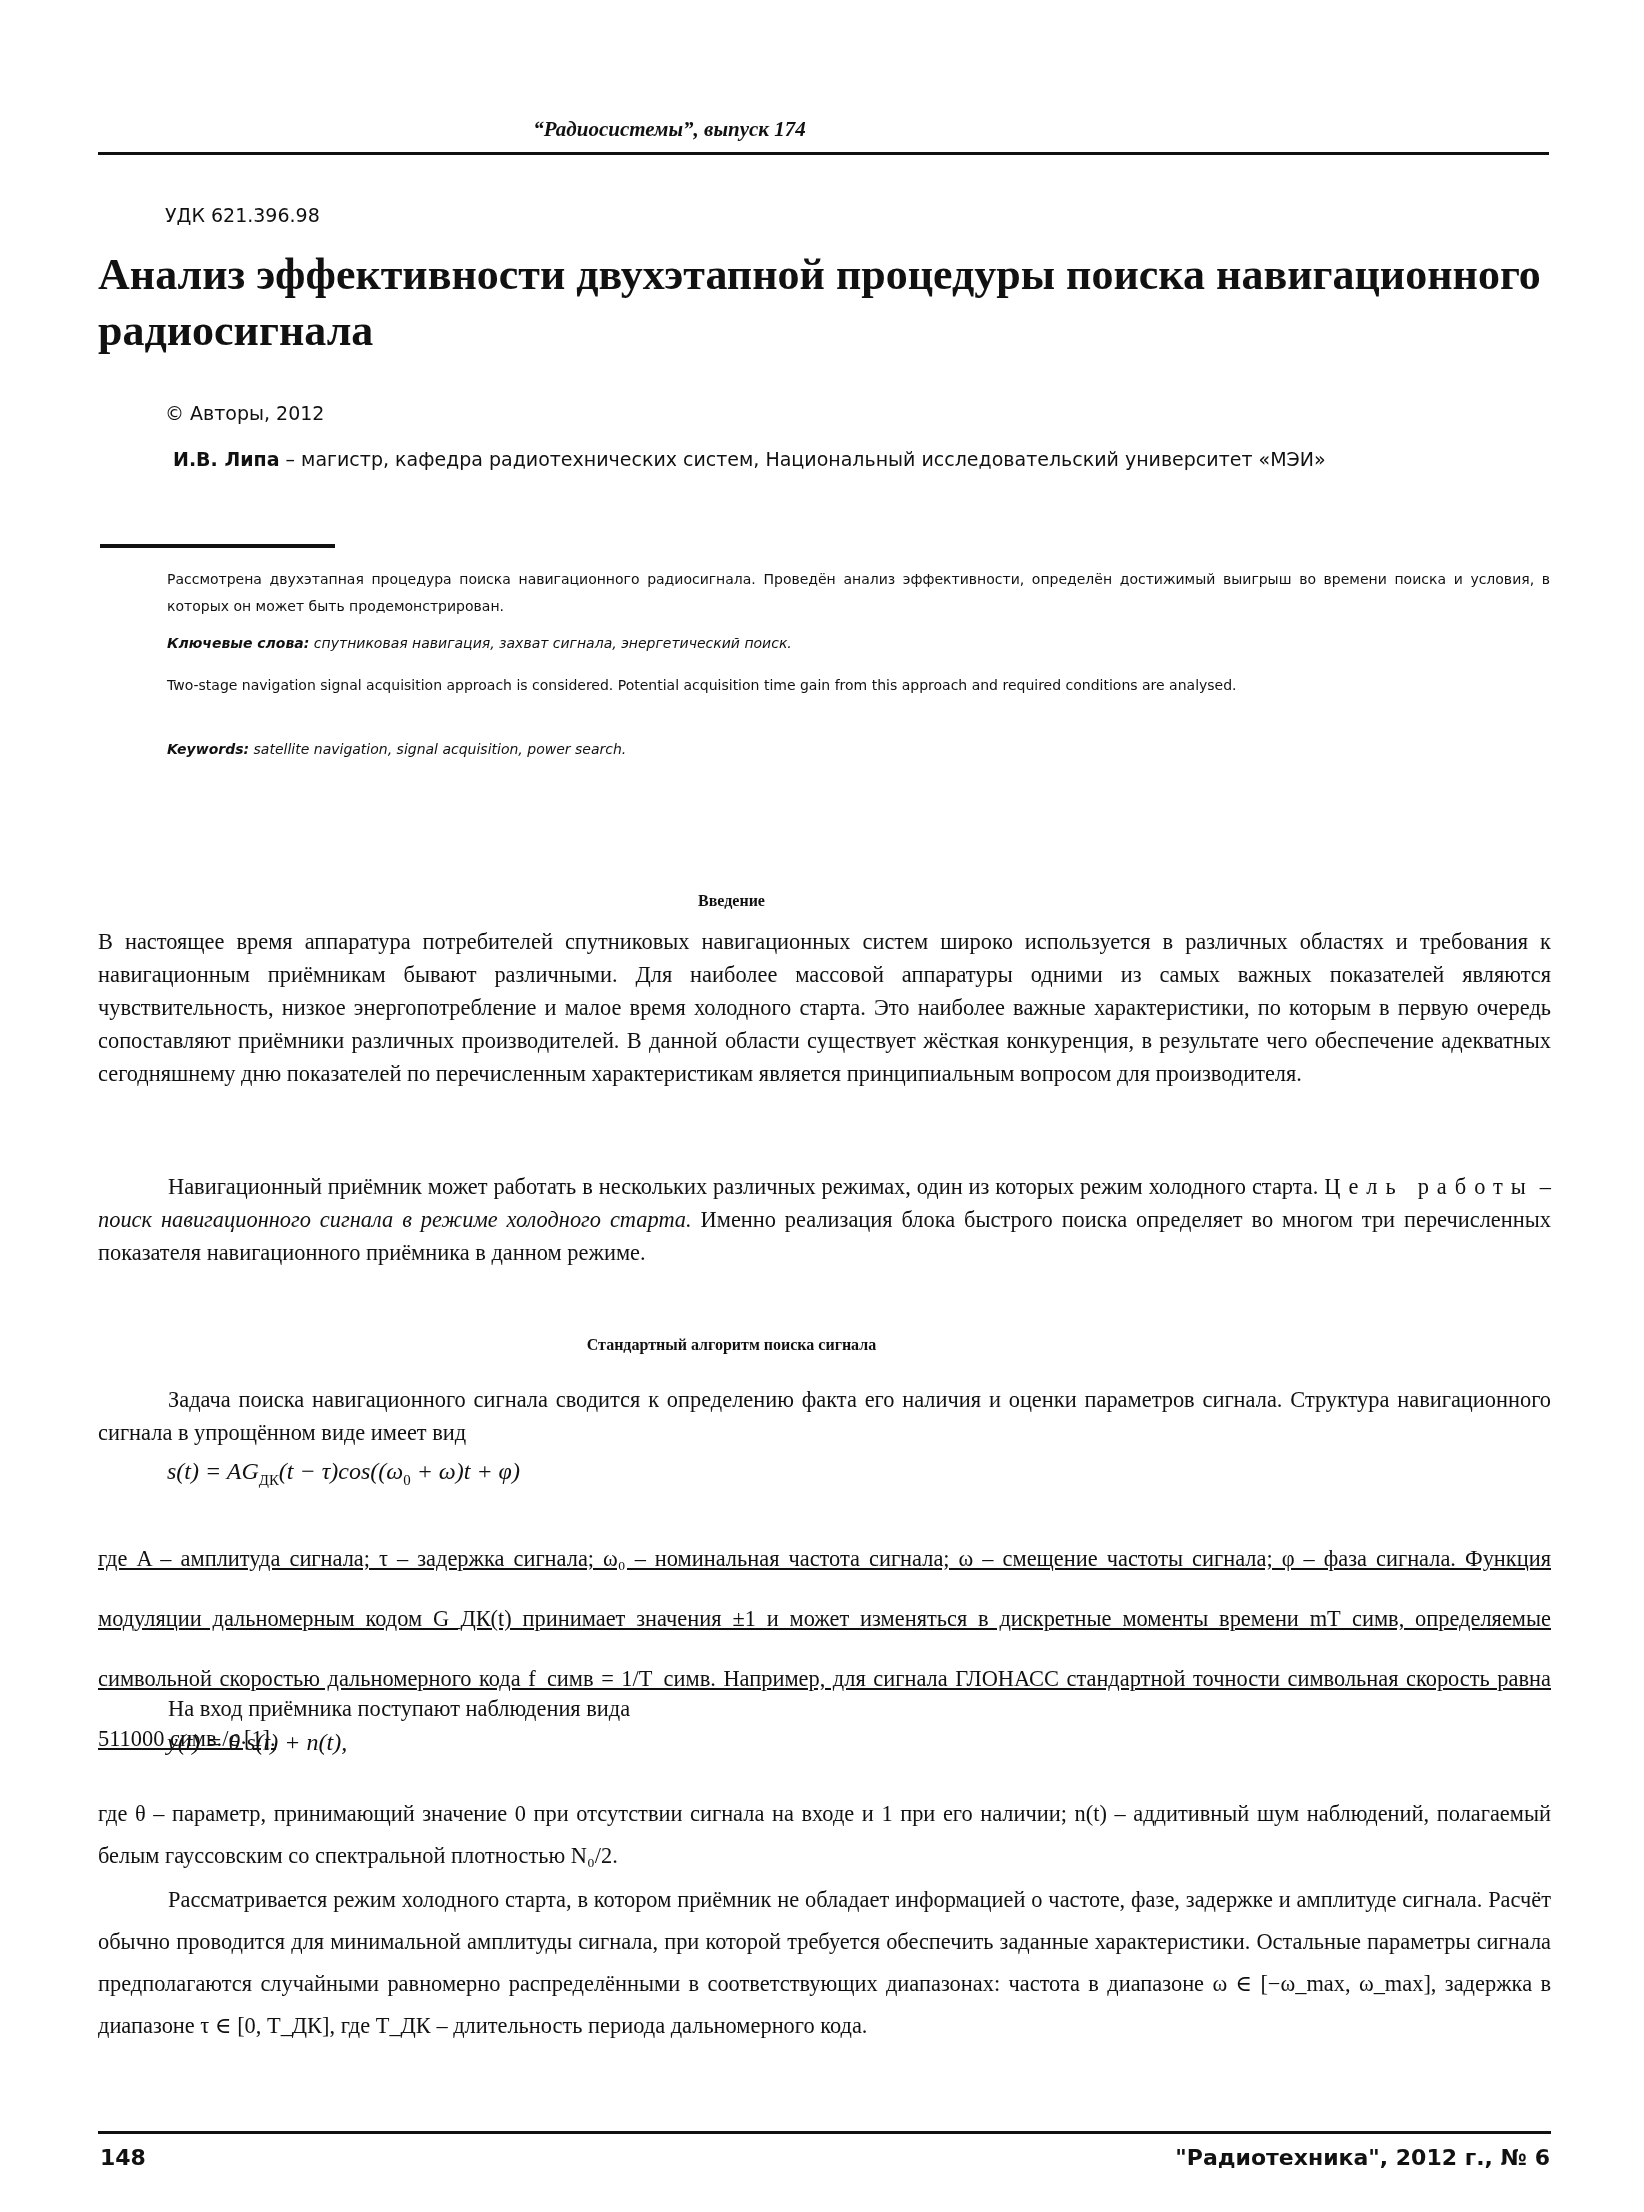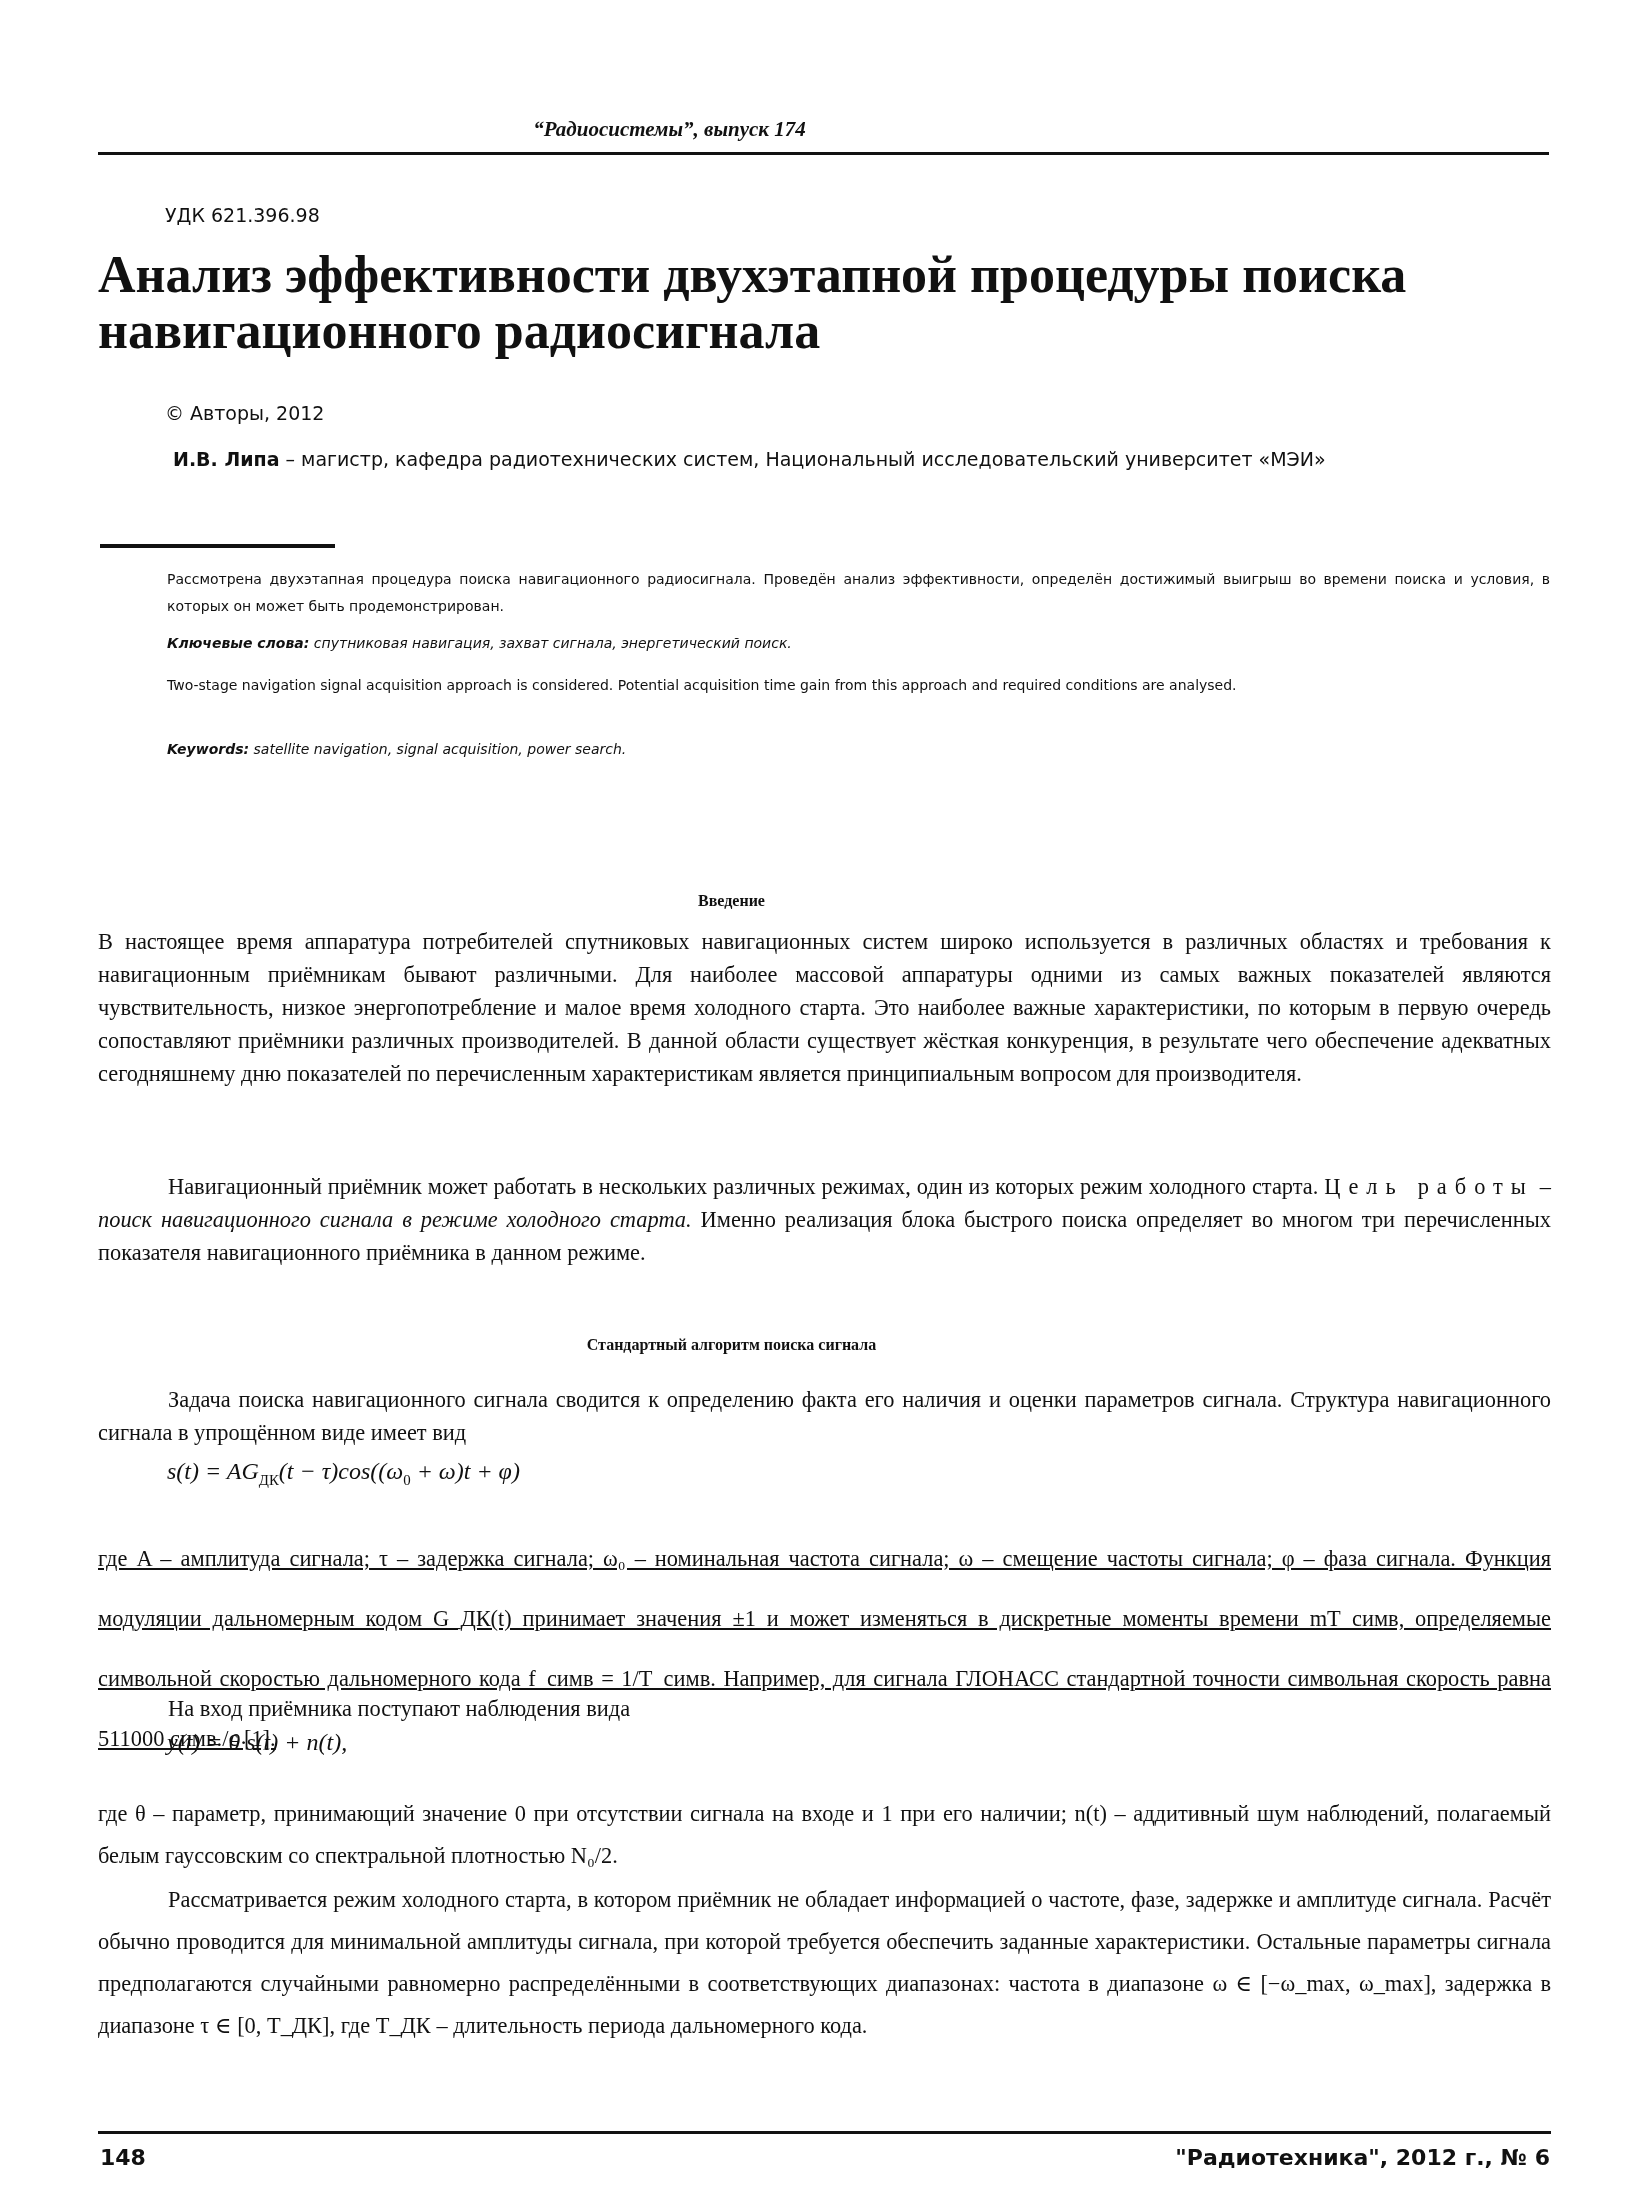--- a/index.html
+++ b/index.html
@@ -6,21 +6,21 @@
   body { width: 1645px; height: 2213px; position: relative; color: #111; overflow: hidden; }
   .page { position: absolute; left: 0; top: 0; width: 1645px; height: 2213px; }
   .serif { font-family: "Liberation Serif", "DejaVu Serif", serif; }
   .sans { font-family: "DejaVu Sans", "Liberation Sans", sans-serif; }
 
   .running-head { position: absolute; top: 117px; left: 0; width: 1339px; text-align: center;
     font-size: 21px; font-style: italic; font-weight: bold; }
   .rule-top { position: absolute; top: 152px; left: 98px; width: 1451px; height: 3px; background: #111; }
 
   .udk { position: absolute; top: 204px; left: 165px; font-size: 19px; }
-  .title { position: absolute; top: 247px; left: 98px; width: 1453px; font-size: 52px; font-weight: bold; line-height: 56px; margin: 0; }
+  .title { position: absolute; top: 247px; left: 98px; width: 1453px; font-size: 44px; font-weight: bold; line-height: 56px; margin: 0; }
 
   .copyright { position: absolute; top: 402px; left: 165px; font-size: 19px; }
   .authors { position: absolute; top: 436px; left: 165px; width: 1385px; font-size: 19px; line-height: 30px; text-align: justify; }
   .authors p { margin: 8px; }
   .authors b { font-weight: bold; }
   .rule-short { position: absolute; top: 544px; left: 100px; width: 235px; height: 4px; background: #111; }
 
   .abstract { position: absolute; left: 167px; width: 1383px; font-size: 14px; line-height: 27px; text-align: justify; margin: 0; }
   .abs-ru { top: 566px; }
   .kw-ru { top: 630px; font-style: italic; }

